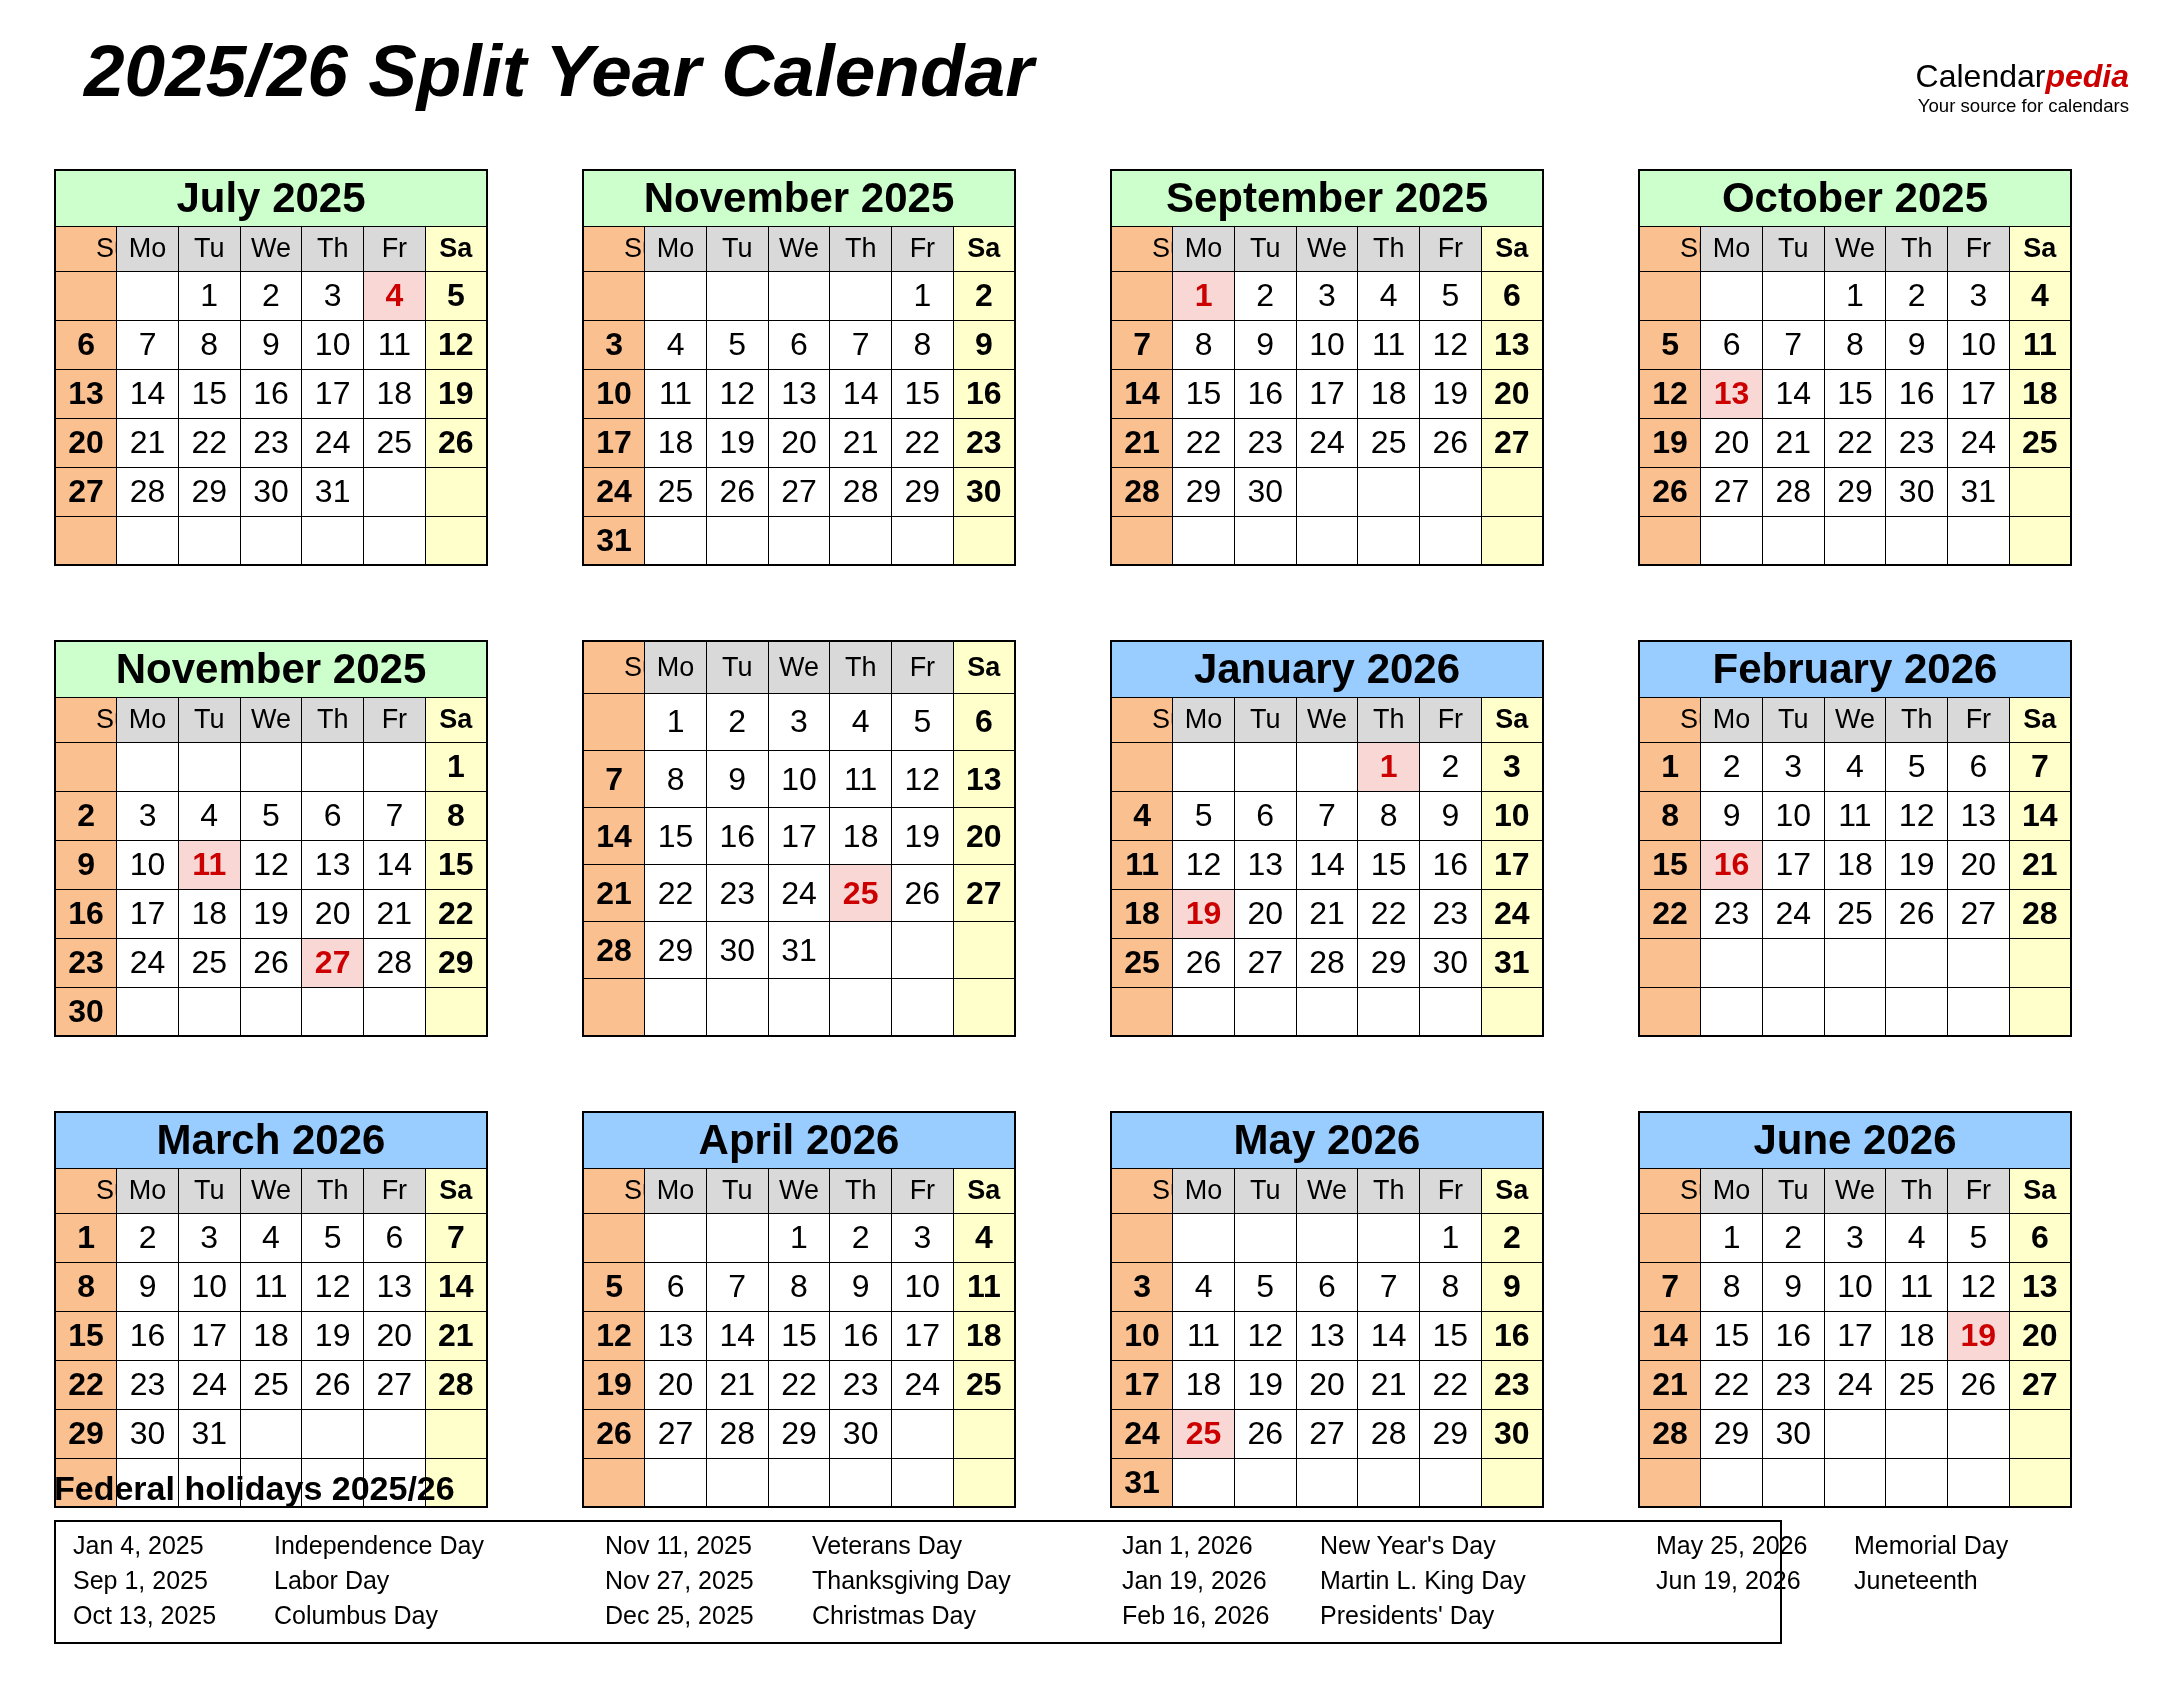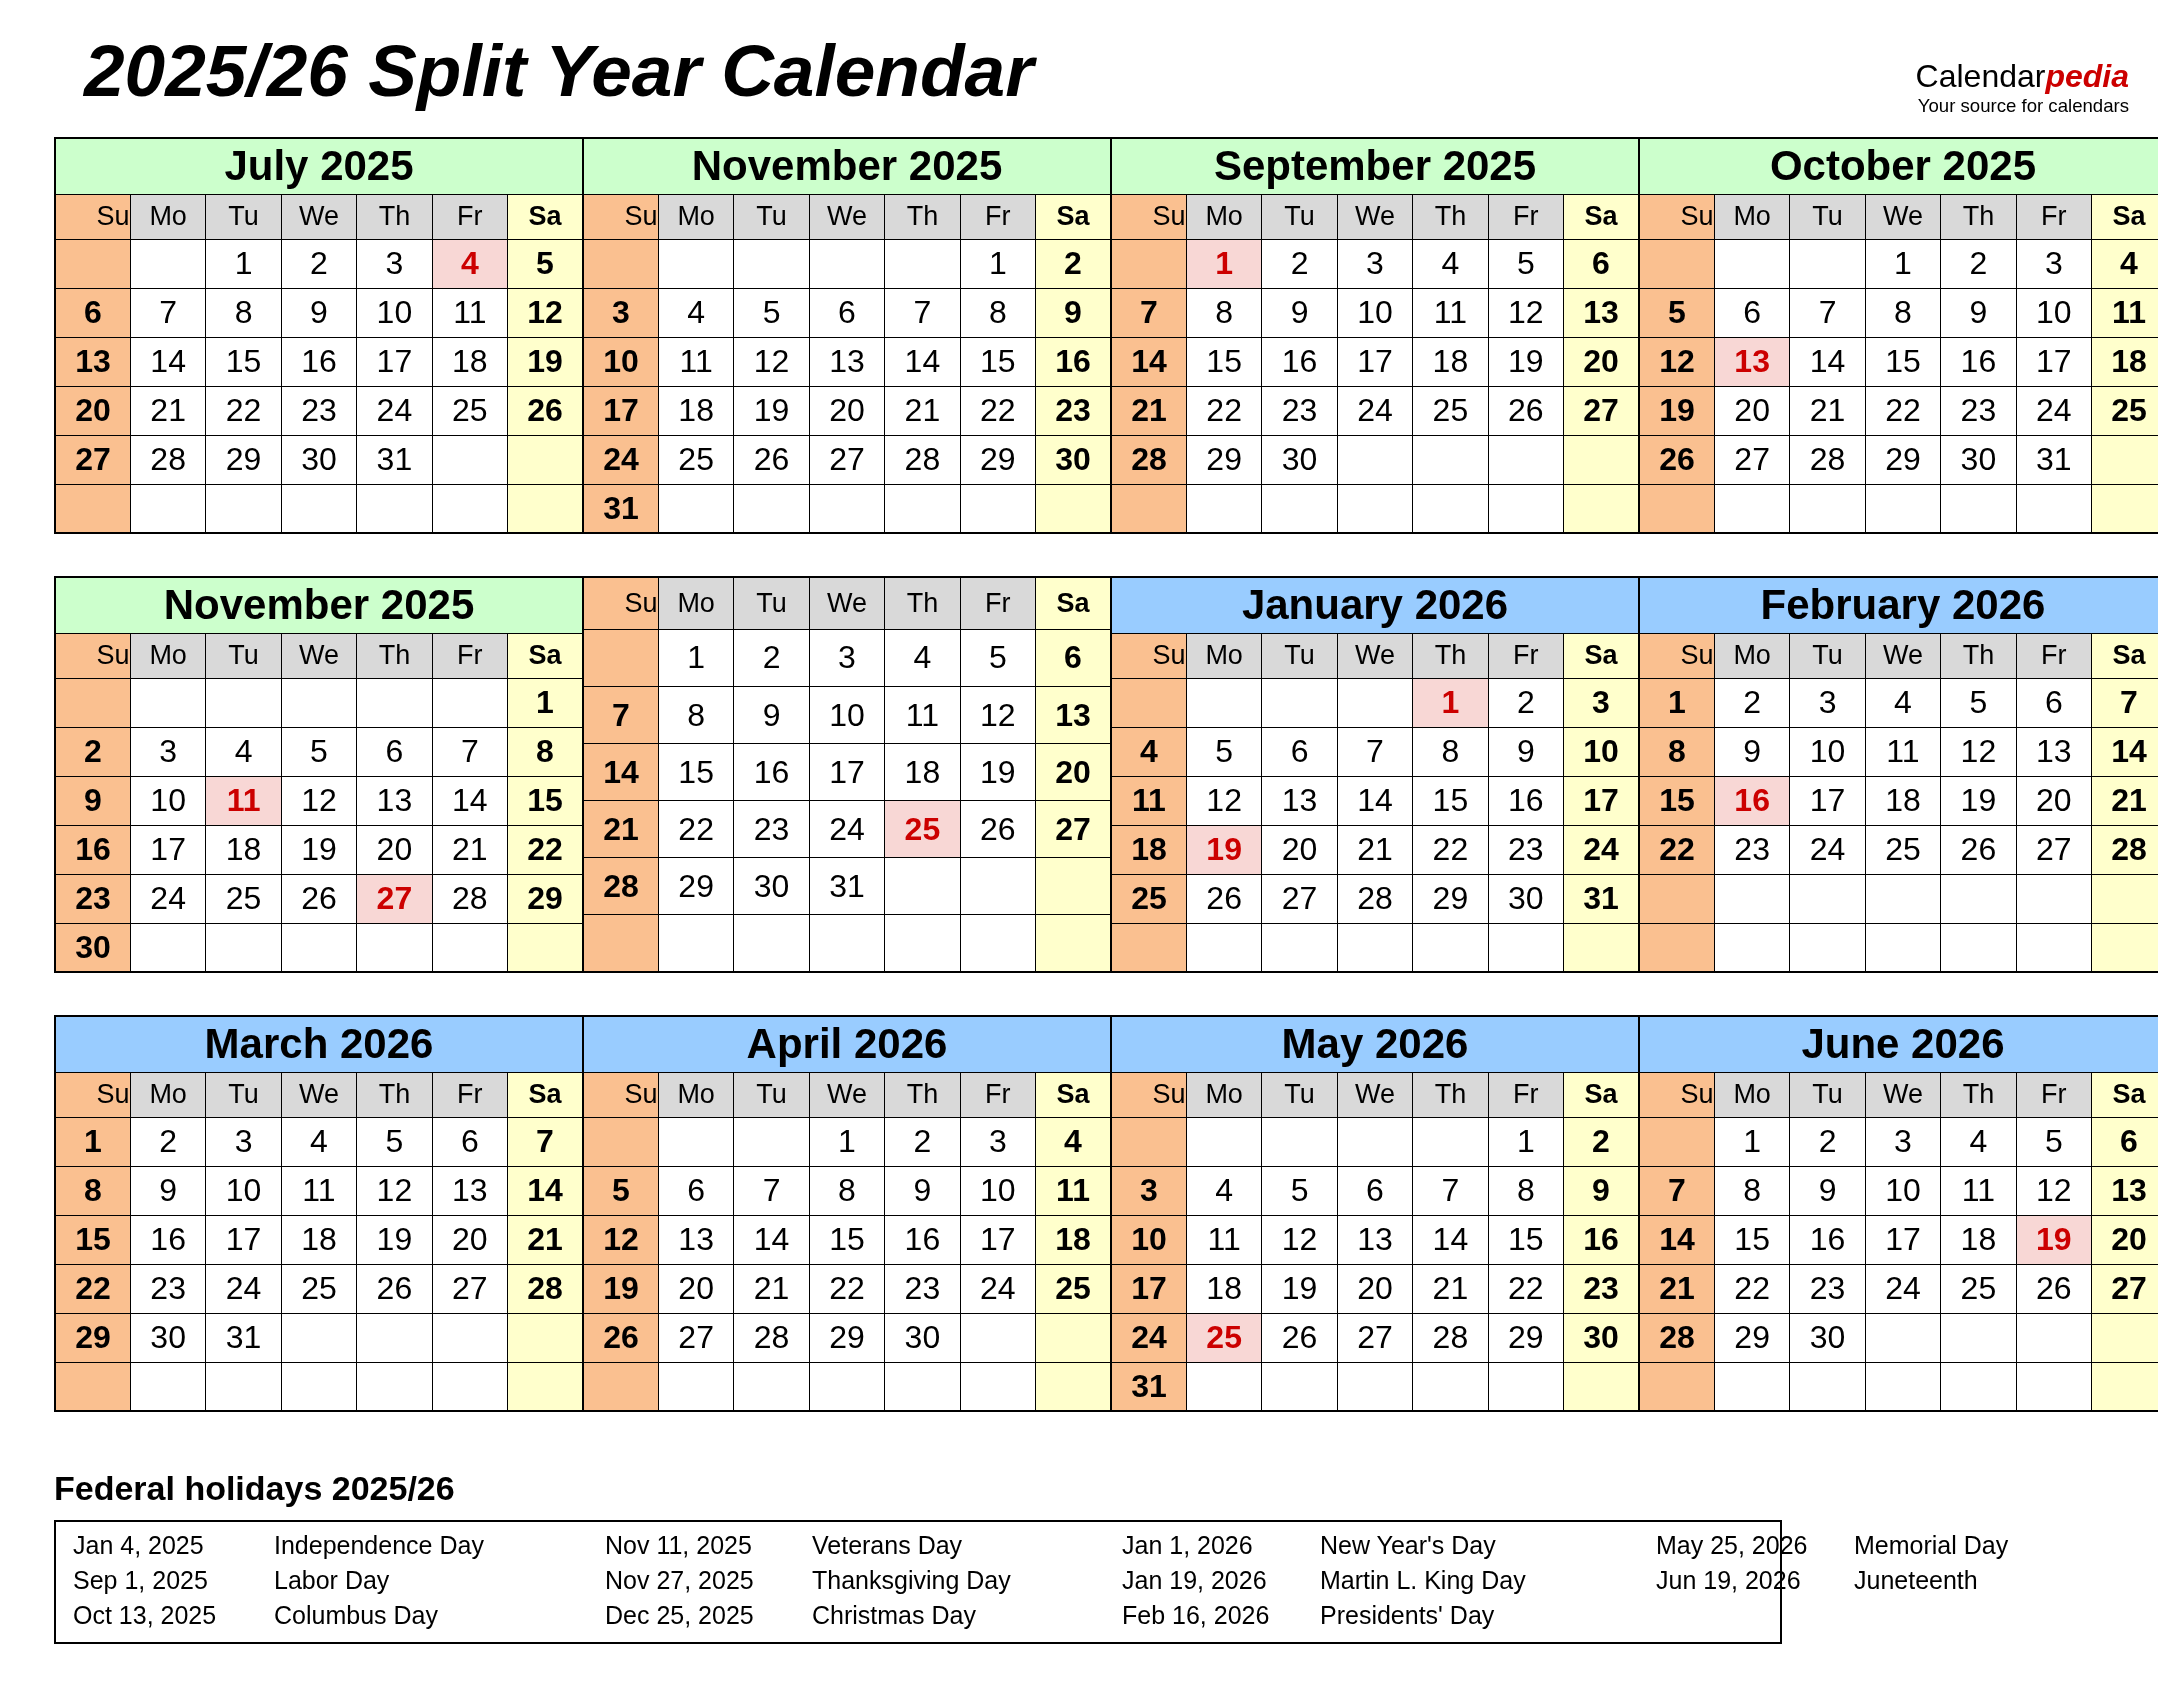--- a/index.html
+++ b/index.html
@@ -20,21 +20,21 @@
   .logo-brand { font-size: 32px; line-height: 1; letter-spacing: 0; }
   .logo-brand .red { color: var(--logo-red, #cc0000); font-weight: bold; font-style: italic; }
   .logo-tagline { font-size: 18.6px; margin-top: 3.4px; text-align: right; }
 
   
   .months-grid {
     position: absolute; left: 54px; top: 137px;
     display: grid; grid-template-columns: repeat(4, 474px);
     column-gap: 54px; row-gap: 42px;
   }
-  table.month { border-collapse: collapse; width: 530px; table-layout: fixed; border: 2.5px solid #000; }
+  table.month { border-collapse: collapse; width: 434px; table-layout: fixed; border: 2.5px solid #000; margin-top: 32px; }
   table.month td { border: 1.7px solid #000; text-align: center; padding: 0; overflow: hidden; }
   table.month td.month-title { height: 56px; font-size: 42px; font-weight: bold; }
   table.month.green td.month-title { background: var(--header-2025, #ccffcc); }
   table.month.blue  td.month-title { background: var(--header-2026, #99ccff); }
   table.month td.dow { height: 45px; font-size: 27px; background: var(--weekday-header, #d9d9d9); }
   table.month td.dow.sun { background: var(--sunday, #fac090); font-weight: normal; padding-left: 40px; }
   table.month td.dow.sat { background: var(--saturday, #ffffcc); font-weight: bold; }
   table.month td.day { height: 49px; font-size: 32px; background: #fff; }
   table.month td.day.sun { background: var(--sunday, #fac090); font-weight: bold; }
   table.month td.day.sat { background: var(--saturday, #ffffcc); font-weight: bold; }

